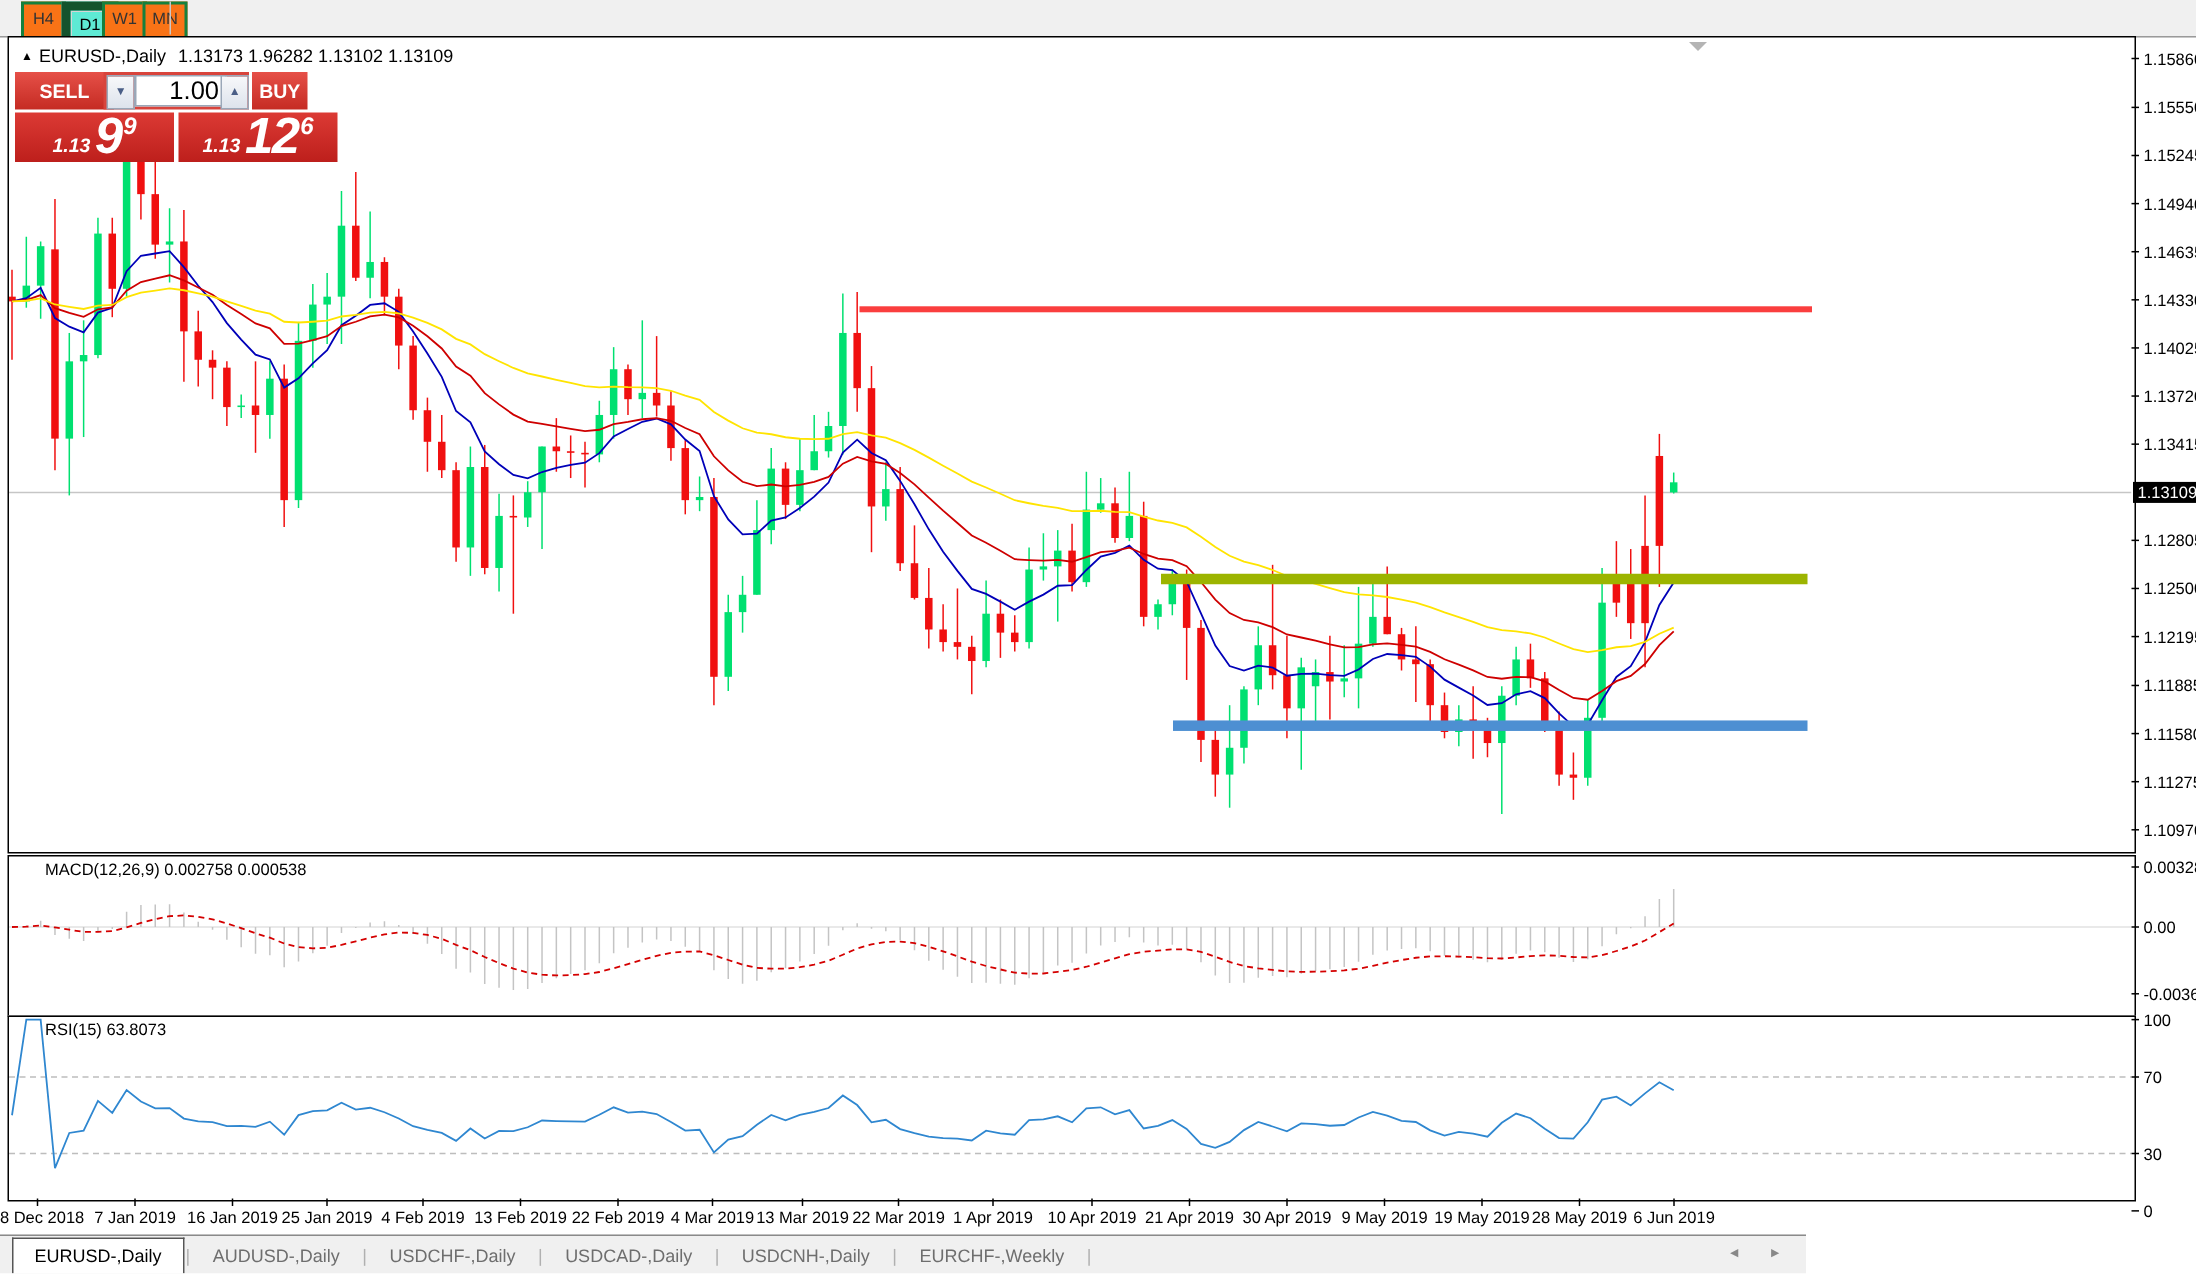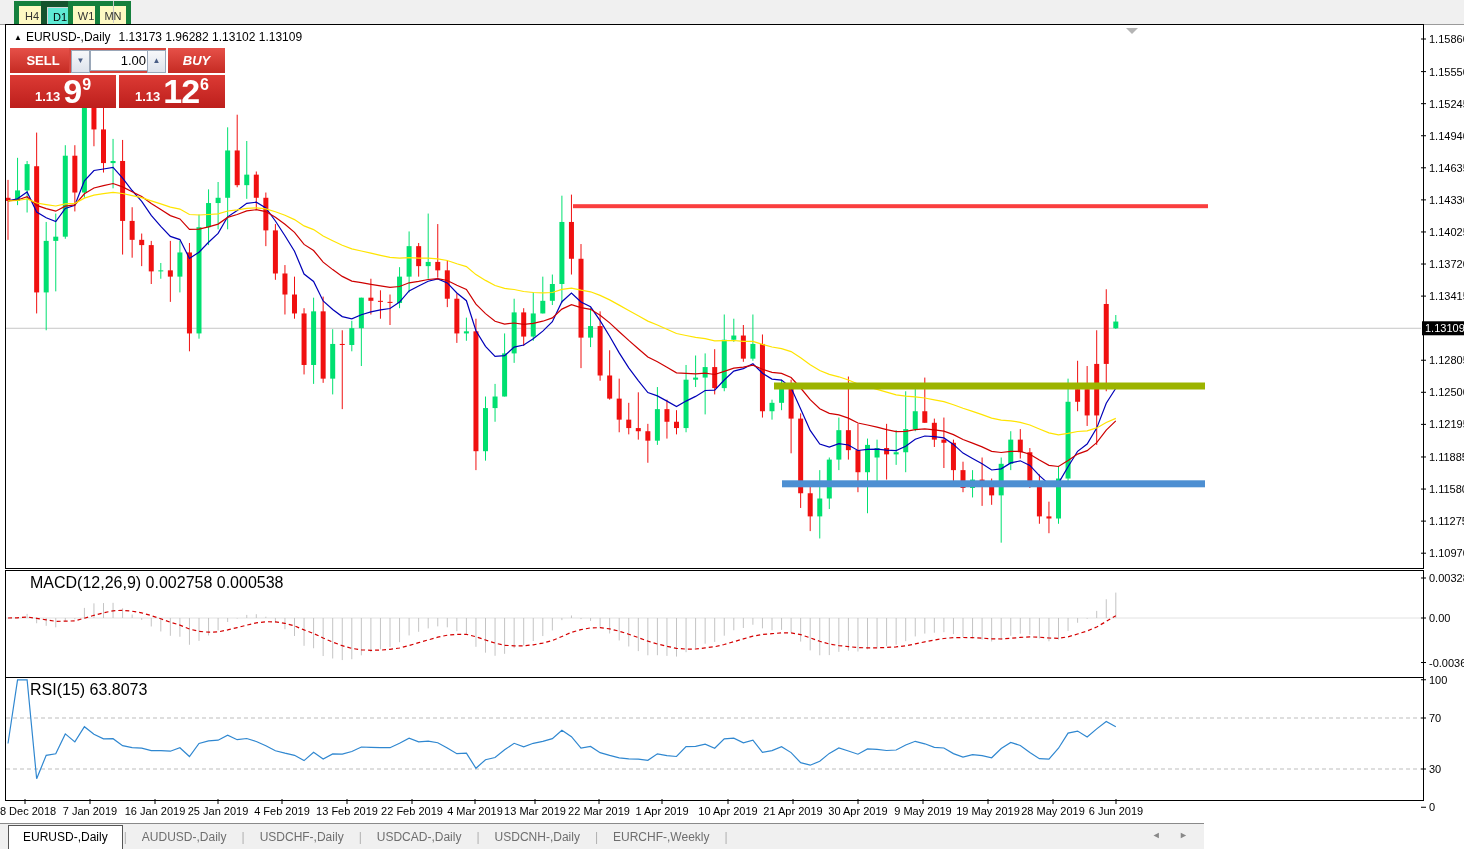--- a/index.html
+++ b/index.html
@@ -2,55 +2,55 @@
 <html><head>
 <meta charset="utf-8">
 <style>
   html,body{margin:0;padding:0;background:#fff;}
   #window{position:relative;width:1464px;height:849px;background:#fff;overflow:hidden;
           font-family:"Liberation Sans",sans-serif;-webkit-font-smoothing:antialiased;}
   
   #toolbar{position:absolute;left:0;top:0;width:1464px;height:24px;background:#f0f0f0;
            border-bottom:1px solid #9a9a9a;}
   .tf-tab{position:absolute;top:1px;height:21px;width:26px;line-height:21px;text-align:center;
-          font-size:11px;color:#333;border:5px solid #15803d;background:#fef9c3;cursor:default;}
+          font-size:11px;color:#333;border:2px solid #15803d;background:#f97316;cursor:default;}
   .tf-tab.active{background:#5eead4;border:6px solid #14532d;box-shadow:inset 1px 1px 0 #d5d5d5;color:#000;}
   #tf-sep{position:absolute;left:113px;top:1px;width:1px;height:22px;background:#c8c8c8;}
   
   .panel{position:absolute;left:5px;width:1417px;background:#fff;border:1px solid #000;}
   #main-panel{top:24px;height:543px;}
   #macd-panel{top:570px;height:106px;}
   #rsi-panel{top:677px;height:122px;}
   #chart-svg{position:absolute;left:0;top:0;width:1464px;height:849px;pointer-events:none;}
   
   #chart-header{position:absolute;left:14px;top:30px;font-size:12px;color:#000;z-index:5;}
   #chart-header .tri{font-size:8px;vertical-align:1px;margin-right:4px;}
   #chart-header .sym{margin-right:8px;}
   
   #trade-panel{position:absolute;left:10px;top:48px;width:215px;height:60px;z-index:6;background:#fff;}
   .tp-btn{position:absolute;top:0;height:25px;line-height:25px;text-align:center;color:#fff;
           font-size:13px;font-weight:bold;background:linear-gradient(#e65048,#c52b23);cursor:pointer;}
   #sell-btn{left:0;width:66px;}
-  #buy-btn{left:158px;width:57px;font-style:italic;}
+  #buy-btn{left:158px;width:37px;}
   #vol-box{position:absolute;left:59px;top:0;width:97px;height:25px;background:#d8443c;}
   .spin-btn{position:absolute;top:2px;width:17px;height:21px;background:linear-gradient(#f7f8fa,#dde3ec);
             border:1px solid #9aa7b8;text-align:center;line-height:19px;font-size:8px;color:#4a5e86;cursor:pointer;}
   #vol-down{left:2px;}
   #vol-up{left:78px;}
   #vol-field{position:absolute;left:21px;top:2px;width:55px;height:19px;border:1px solid #9aa7b8;
-             background:#fff;font-size:13px;text-align:right;padding-right:4px;line-height:19px;color:#000;}
+             background:#fff;font-size:17px;text-align:right;padding-right:4px;line-height:19px;color:#000;}
   .big-quote{position:absolute;top:27px;width:106px;height:33px;color:#fff;
-             background:linear-gradient(#dc3a34,#bd1f1c);display:flex;align-items:center;justify-content:center;cursor:pointer;}
+             background:linear-gradient(#dc3a34,#bd1f1c);display:flex;align-items:center;justify-content:center;cursor:pointer;font-style:italic;}
   #sell-quote{left:0;}
   #buy-quote{left:109px;}
   .bq-small{font-size:13px;font-weight:bold;margin-right:3px;margin-top:10px;}
   .bq-big{font-size:34px;font-weight:bold;letter-spacing:-1px;}
   .bq-sup{font-size:16px;font-weight:bold;margin-left:1px;margin-top:-14px;}
   
-  .ind-label{position:absolute;font-size:16px;color:#000;z-index:5;padding-left:20px;}
+  .ind-label{position:absolute;font-size:11px;color:#000;z-index:5;padding-left:20px;}
   #macd-label{left:10px;top:574px;}
   #rsi-label{left:10px;top:681px;}
   
   #tabbar{position:absolute;left:0;top:823px;width:1204px;height:26px;background:#f0f0f0;
           border-top:1px solid #8a8a8a;font-size:12px;}
   .sym-tab{position:relative;display:inline-block;padding:0 14px;height:22px;line-height:22px;
            color:#6e6e6e;margin-top:2px;cursor:pointer;}
   .sym-tab.active{background:#fff;border:1px solid #555;border-bottom:none;color:#000;height:23px;margin-top:1px;}
   .tab-sep{display:inline-block;color:#b0b0b0;margin:0 1px;}
   #tab-scroll{position:absolute;right:8px;top:6px;font-size:9px;color:#888;letter-spacing:8px;}

